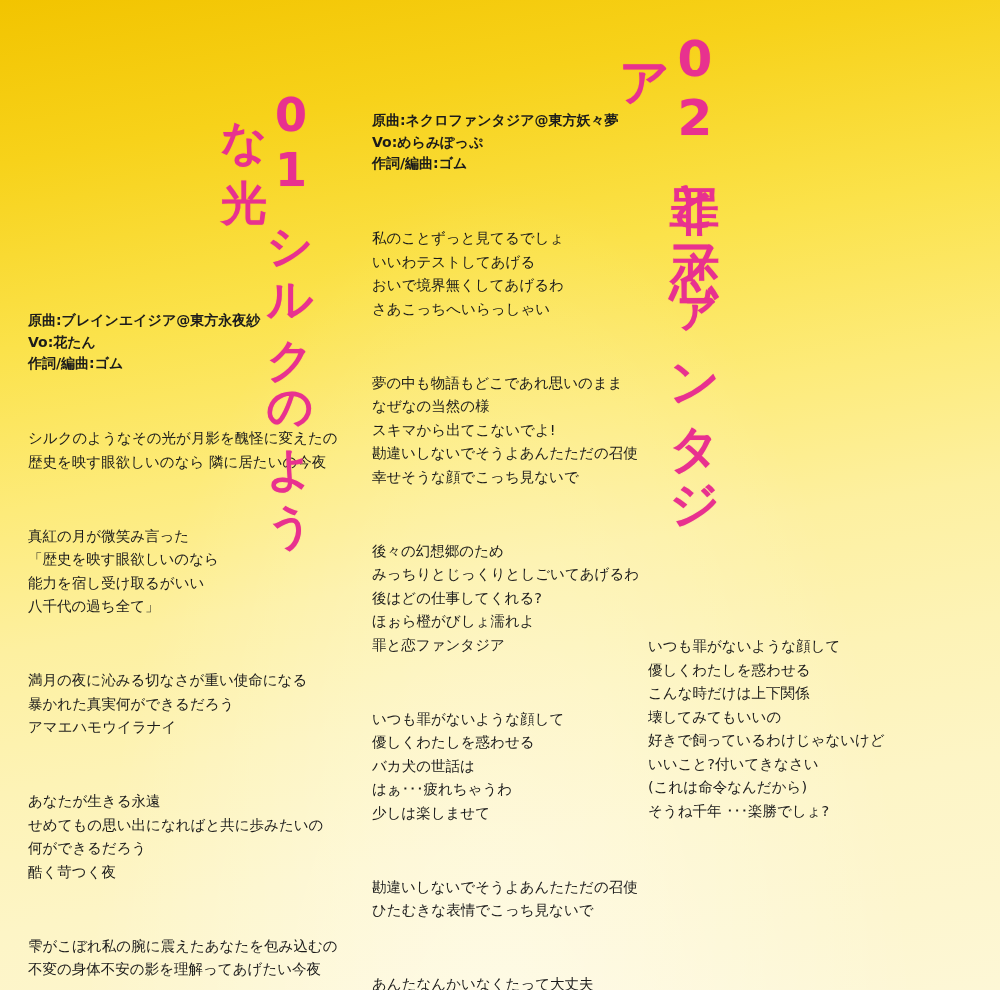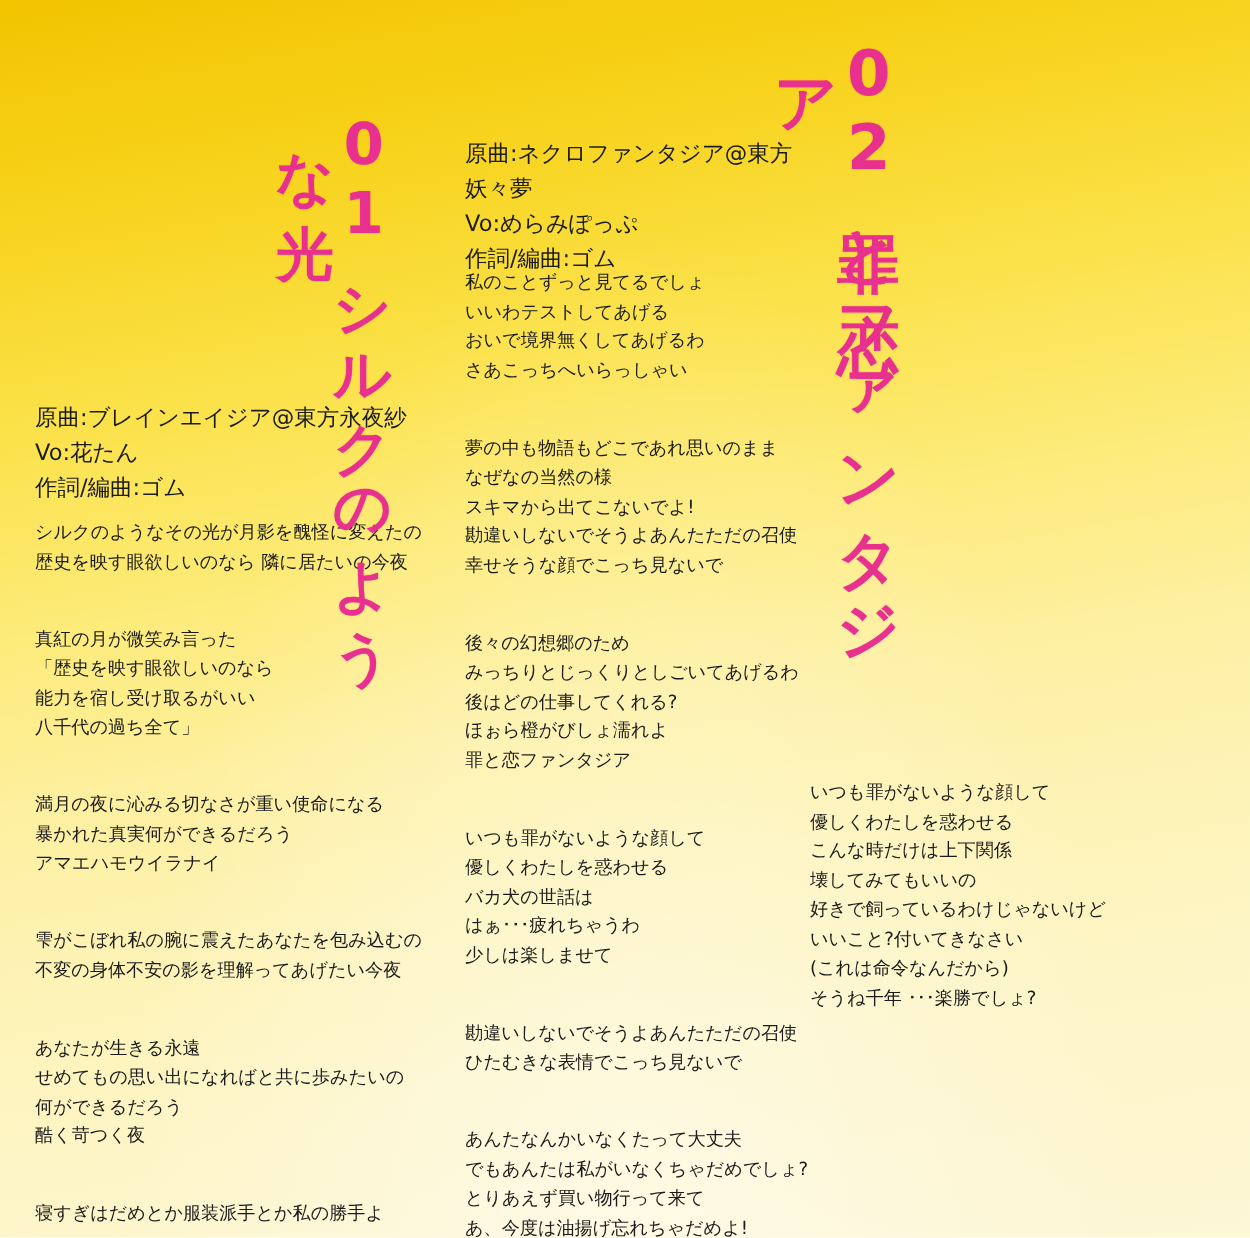--- a/index.html
+++ b/index.html
@@ -59,27 +59,28 @@
   
   .block {
     position: absolute;
     font-size: 14.5px;
     line-height: 1.62;
     color: #1b1b1b;
     white-space: pre-line;
     z-index: 2;
   }
   .credits {
-    font-size: 18px;
+    font-size: 14px;
     line-height: 1.55;
+    font-weight: bold;
   }
-  .stanza { margin: 0 0 15px 0; }
+  .stanza { margin: 12px 0 15px 0; }
   .stanza:last-child { margin-bottom: 0; }
 
-  #credits-01 { top: 321px; left: 28px; width: 300px; }
+  #credits-01 { top: 310px; left: 28px; width: 300px; }
   #lyrics-01  { top: 392px; left: 28px; width: 330px; }
 
   #credits-02 { top: 110px; left: 372px; width: 270px; }
   #lyrics-02  { top: 192px; left: 372px; width: 290px; }
 
   #lyrics-02b { top: 600px; left: 648px; width: 340px; }
 </style>
 </head>
 <body>
 
@@ -96,26 +97,26 @@
   <div class="block" id="lyrics-01">
     <p class="stanza">シルクのようなその光が月影を醜怪に変えたの
 歴史を映す眼欲しいのなら 隣に居たいの今夜</p>
     <p class="stanza">真紅の月が微笑み言った
 「歴史を映す眼欲しいのなら
 能力を宿し受け取るがいい
 八千代の過ち全て」</p>
     <p class="stanza">満月の夜に沁みる切なさが重い使命になる
 暴かれた真実何ができるだろう
 アマエハモウイラナイ</p>
-    <p class="stanza">雫がこぼれ私の腕に震えたあなたを包み込むの
-不変の身体不安の影を理解ってあげたい今夜</p>
     <p class="stanza">あなたが生きる永遠
 せめてもの思い出になればと共に歩みたいの
 何ができるだろう
 酷く苛つく夜</p>
+    <p class="stanza">雫がこぼれ私の腕に震えたあなたを包み込むの
+不変の身体不安の影を理解ってあげたい今夜</p>
     <p class="stanza">寝すぎはだめとか服装派手とか私の勝手よ</p>
     
   </div>
 
   <div class="block credits" id="credits-02">原曲:ネクロファンタジア@東方妖々夢
 Vo:めらみぽっぷ
 作詞/編曲:ゴム</div>
 
   <div class="block" id="lyrics-02">
     <p class="stanza">私のことずっと見てるでしょ

